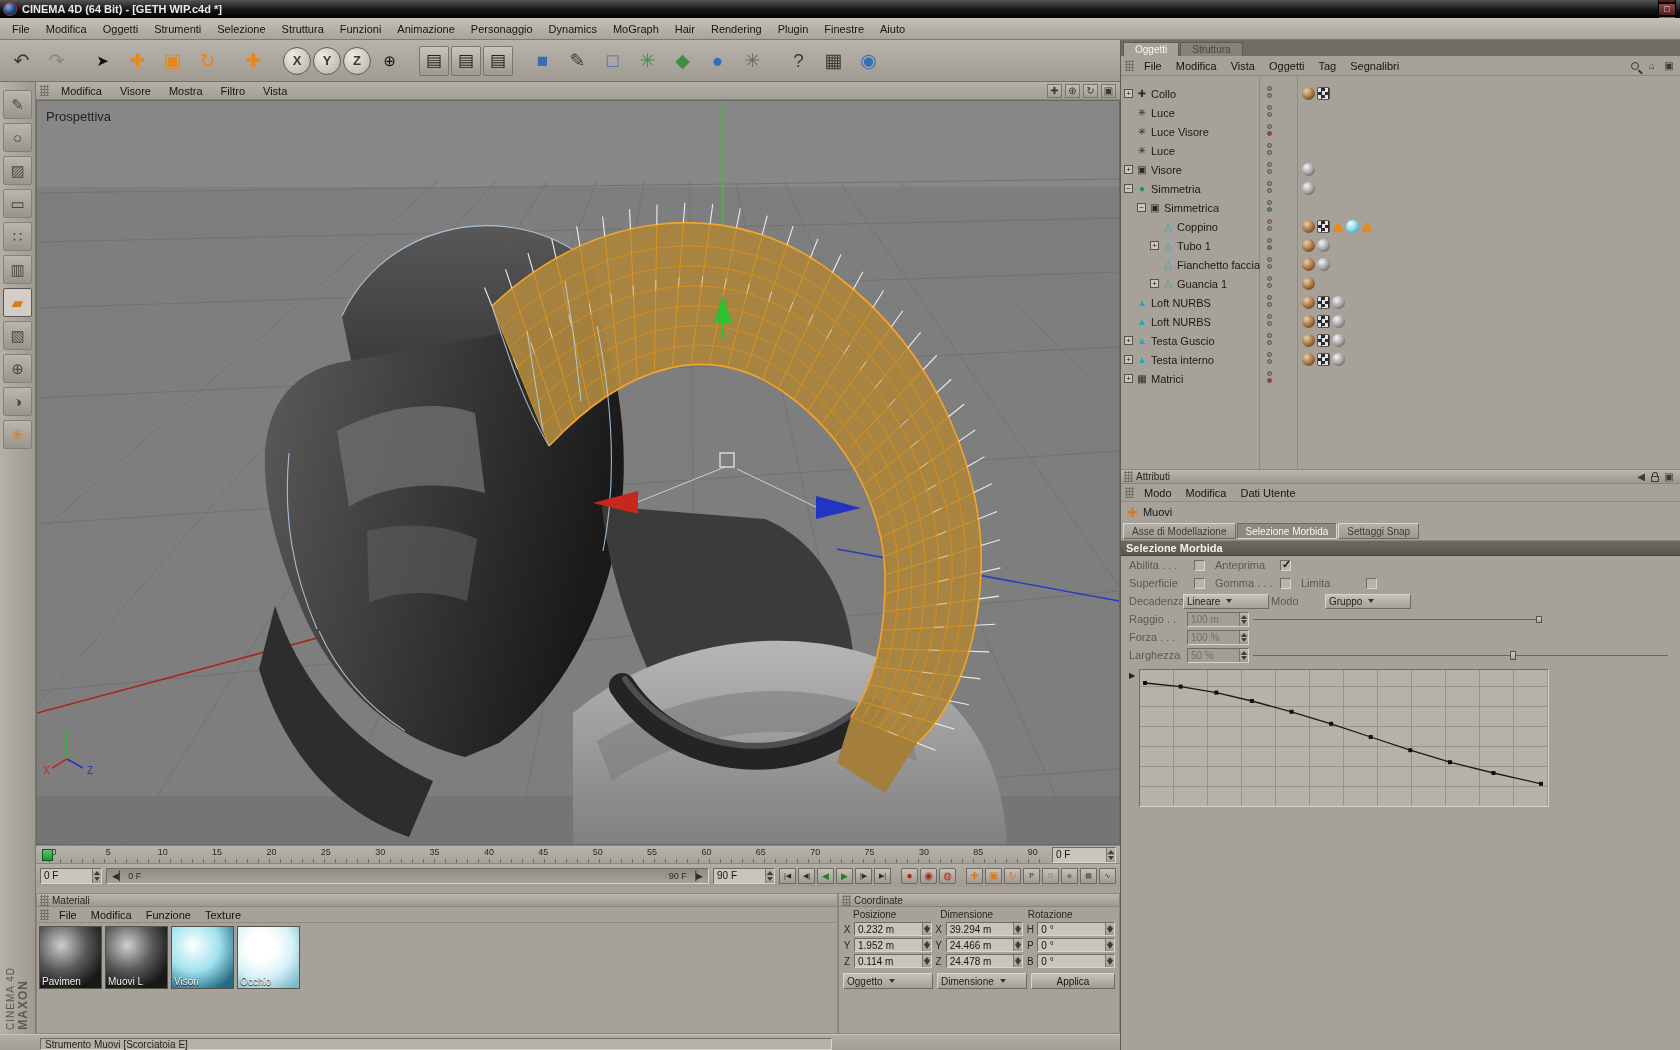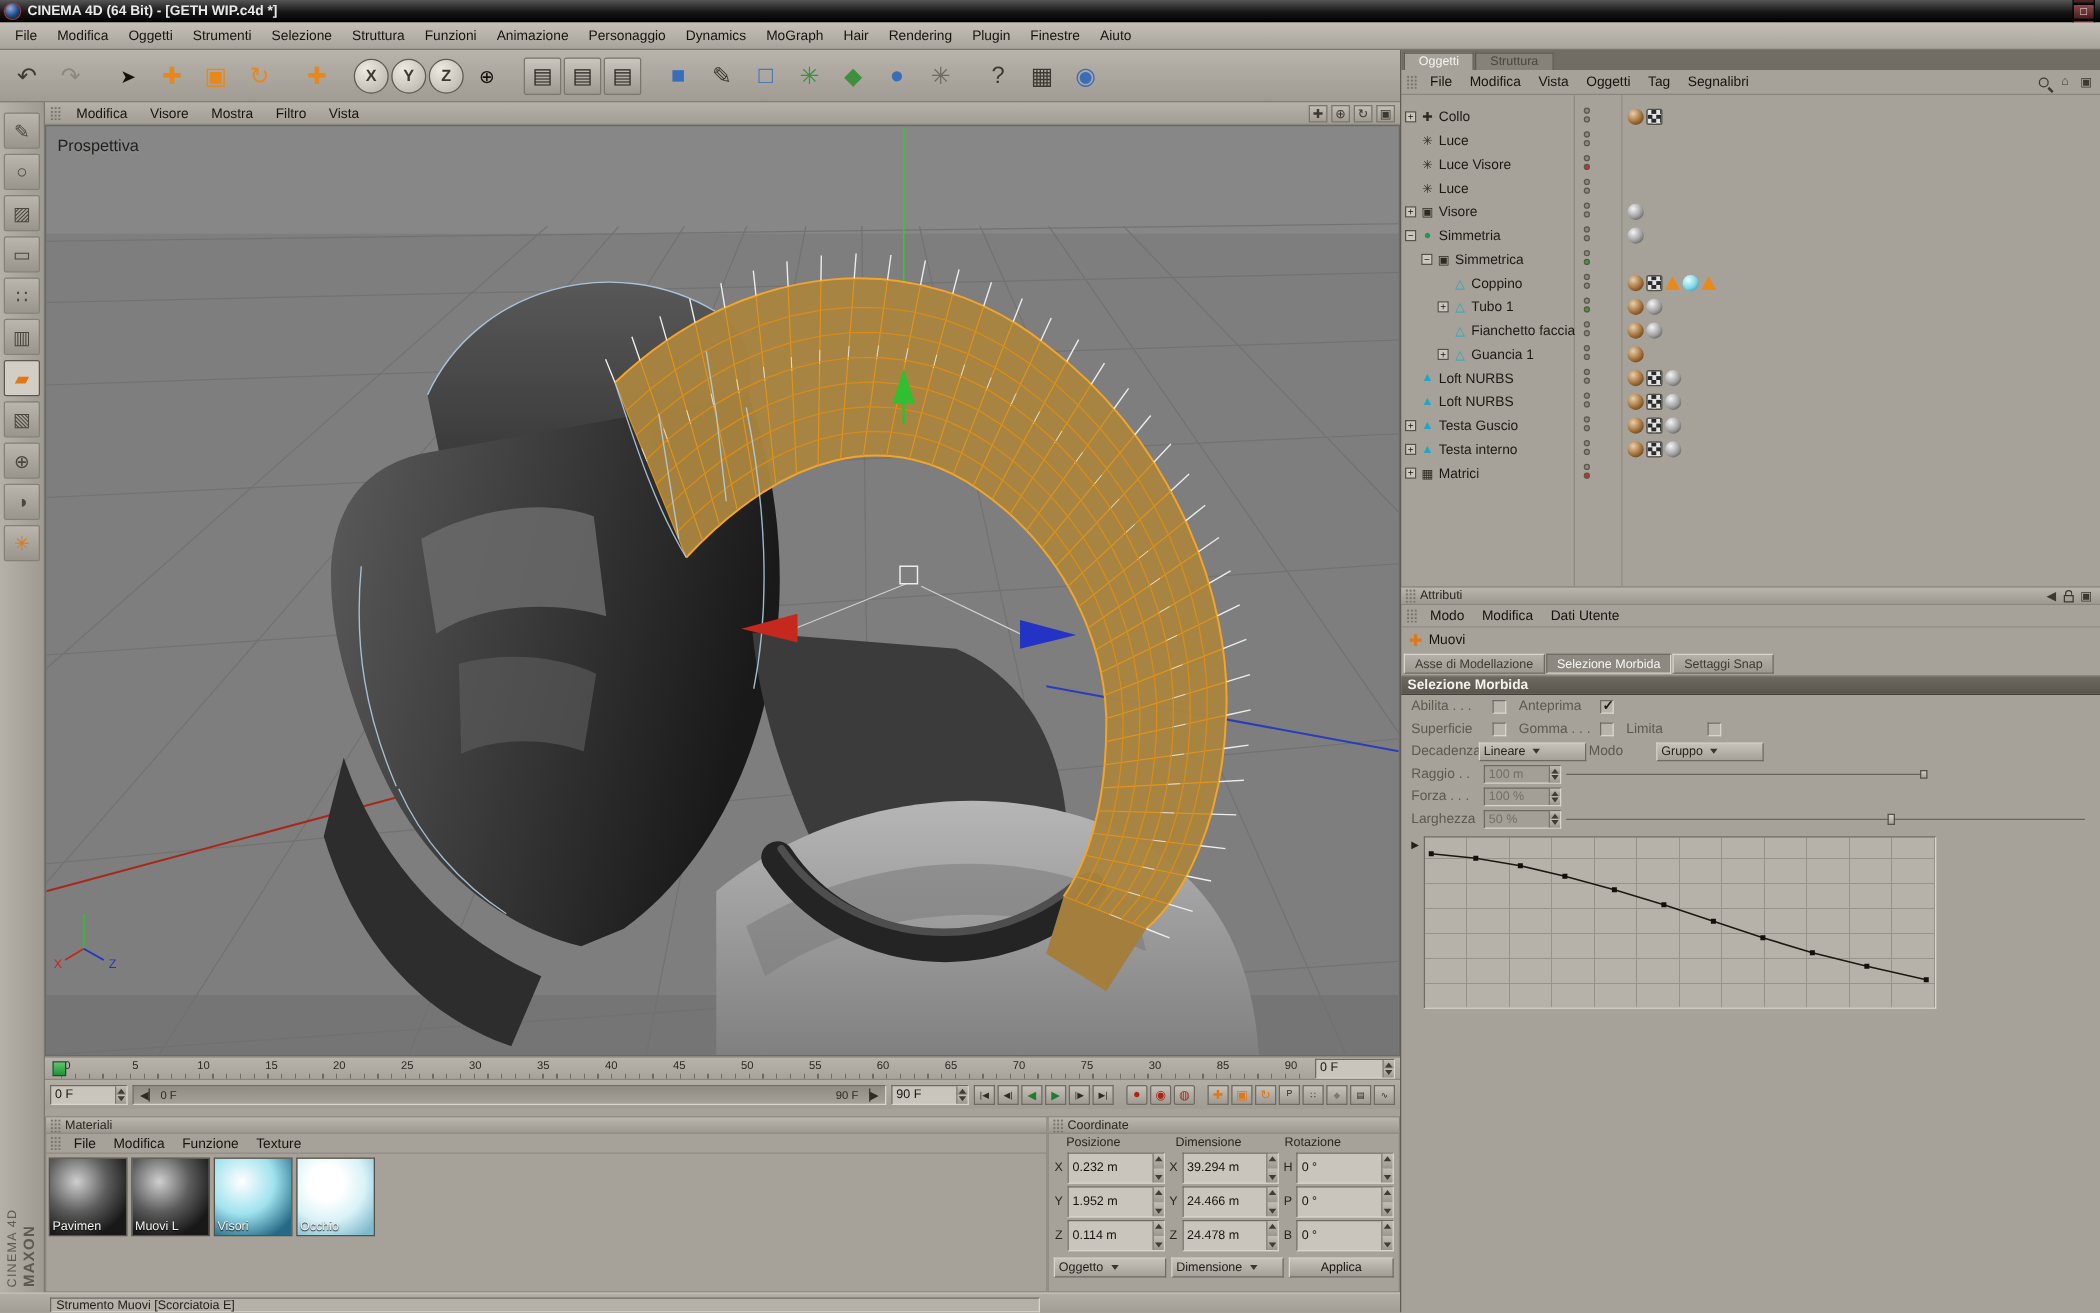--- a/index.html
+++ b/index.html
@@ -77,21 +77,21 @@
 .mat{position:relative;width:63px;height:63px}
 .matball{width:63px;height:63px;background:radial-gradient(circle at 35% 30%,#cfcfcf,#5c5c5c 42%,#181818 78%);border:1px solid #55524a}
 .mat.cyan .matball{background:radial-gradient(circle at 35% 30%,#ffffff,#9fe2ee 45%,#256a85 85%)}
 .mat.light .matball{background:radial-gradient(circle at 38% 32%,#ffffff 25%,#d8f2f8 55%,#7fb9cc 90%)}
 .matlbl{position:absolute;left:3px;bottom:2px;color:#f2f2ee;font-size:10px;text-shadow:0 1px 1px #000}
 #coords{position:absolute;left:802px;top:811px;width:282px;height:141px;background:#a6a29a;border:1px solid #8a867e}
 #coordcols{display:flex;padding:2px 4px 1px 14px}
 #coordcols span{flex:1;font-size:10px;color:#2a2620}
 .crow{display:flex;align-items:center;gap:3px;padding:1px 4px}
 .clt{width:8px;font-size:10px;color:#2a2620;text-align:center}
-.cfld{flex:1;height:25px}
+.cfld{flex:1;height:14px}
 #coordfoot{display:flex;gap:4px;padding:4px 4px 0 4px}
 .drop{height:16px;background:linear-gradient(#c6c2ba,#a5a199);border:1px solid;border-color:#d9d5cd #6f6b63 #6f6b63 #d9d5cd;display:flex;align-items:center;padding:0 3px;font-size:10px;color:#24211c}
 .darr{margin-left:auto;border:3px solid transparent;border-bottom:none;border-top:4px solid #3a362e;margin-left:6px}
 #coordfoot .drop{flex:1}
 .btn{height:16px;flex:1;display:flex;align-items:center;justify-content:center;font-size:10px;background:linear-gradient(#c6c2ba,#a09c94);border:1px solid;border-color:#d9d5cd #6f6b63 #6f6b63 #d9d5cd}
 
 #rpanel{position:absolute;left:1120px;top:40px;width:560px;height:1010px;background:#a6a29a;border-left:1px solid #5f5b53}
 #omtabs{height:16px;background:#716d65;display:flex;align-items:flex-end;padding-left:2px;gap:1px}
 .omtab{padding:1px 11px 1px 11px;background:#86827a;color:#4a463e;font-size:10px;border:1px solid #5f5b53;border-bottom:none}
 .omtab.active{background:#a6a29a;color:#f4f4f0}

